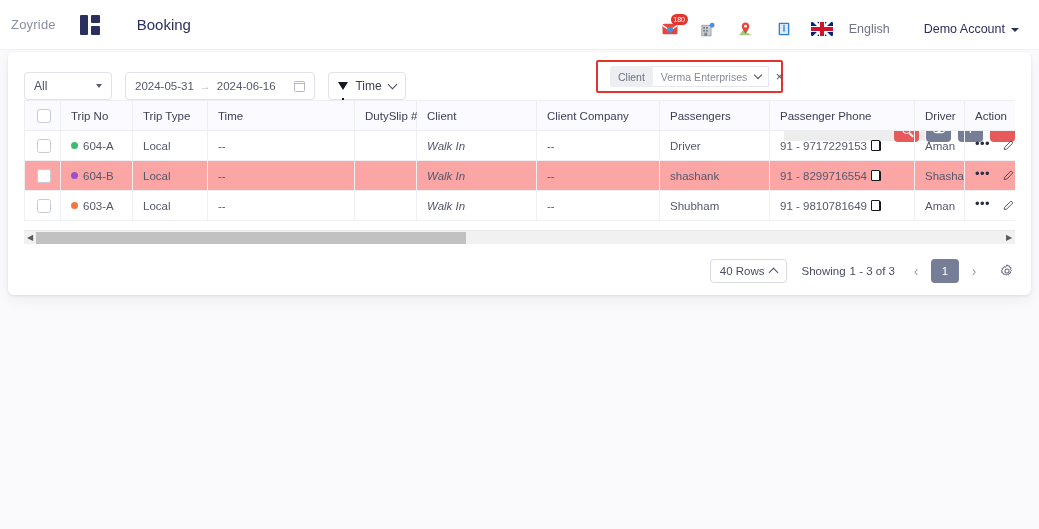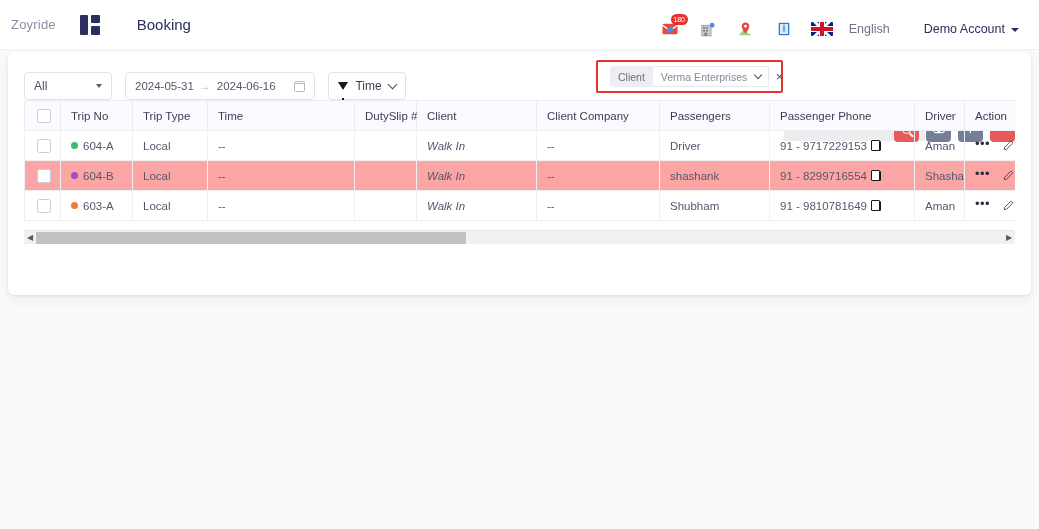--- a/index.html
+++ b/index.html
@@ -605,14 +605,36 @@
   </div>
 
   <div class="hscroll">
     <span class="hs-arrow">◀</span>
     <span class="hs-track">
       <span class="hs-thumb"></span>
     </span>
     <span class="hs-arrow">▶</span>
   </div>
 
+  <div class="footer">
+
+    <div class="rows-btn">
+      <span>40 Rows</span>
+      <span class="chev-up"></span>
+    </div>
+
+    <div class="showing">
+      <span>Showing</span><b>1 - 3 of 3</b>
+    </div>
+
+    <div class="pager">
+      <span class="pg-arrow">‹</span>
+      <span class="pg-num">1</span>
+      <span class="pg-arrow">›</span>
+    </div>
+
+    <svg class="gear" viewBox="0 0 24 24">
+      <circle cx="12" cy="12" r="3.1" fill="none" stroke="#6a6d80" stroke-width="1.6"></circle>
+      <path d="M12 2.6l1.2 2.1 2.3-.6.4 2.4 2.3.7-1 2.2 1.6 1.8-1.8 1.6.6 2.3-2.4.4-.7 2.3-2.2-1-1.8 1.6-1.6-1.8-2.3.6-.4-2.4-2.3-.7 1-2.2L3.3 12l1.8-1.6-.6-2.3 2.4-.4.7-2.3 2.2 1z" fill="none" stroke="#6a6d80" stroke-width="1.5" stroke-linejoin="round"></path>
+    </svg>
+  </div>
 
 </div>
 
 </body></html>

